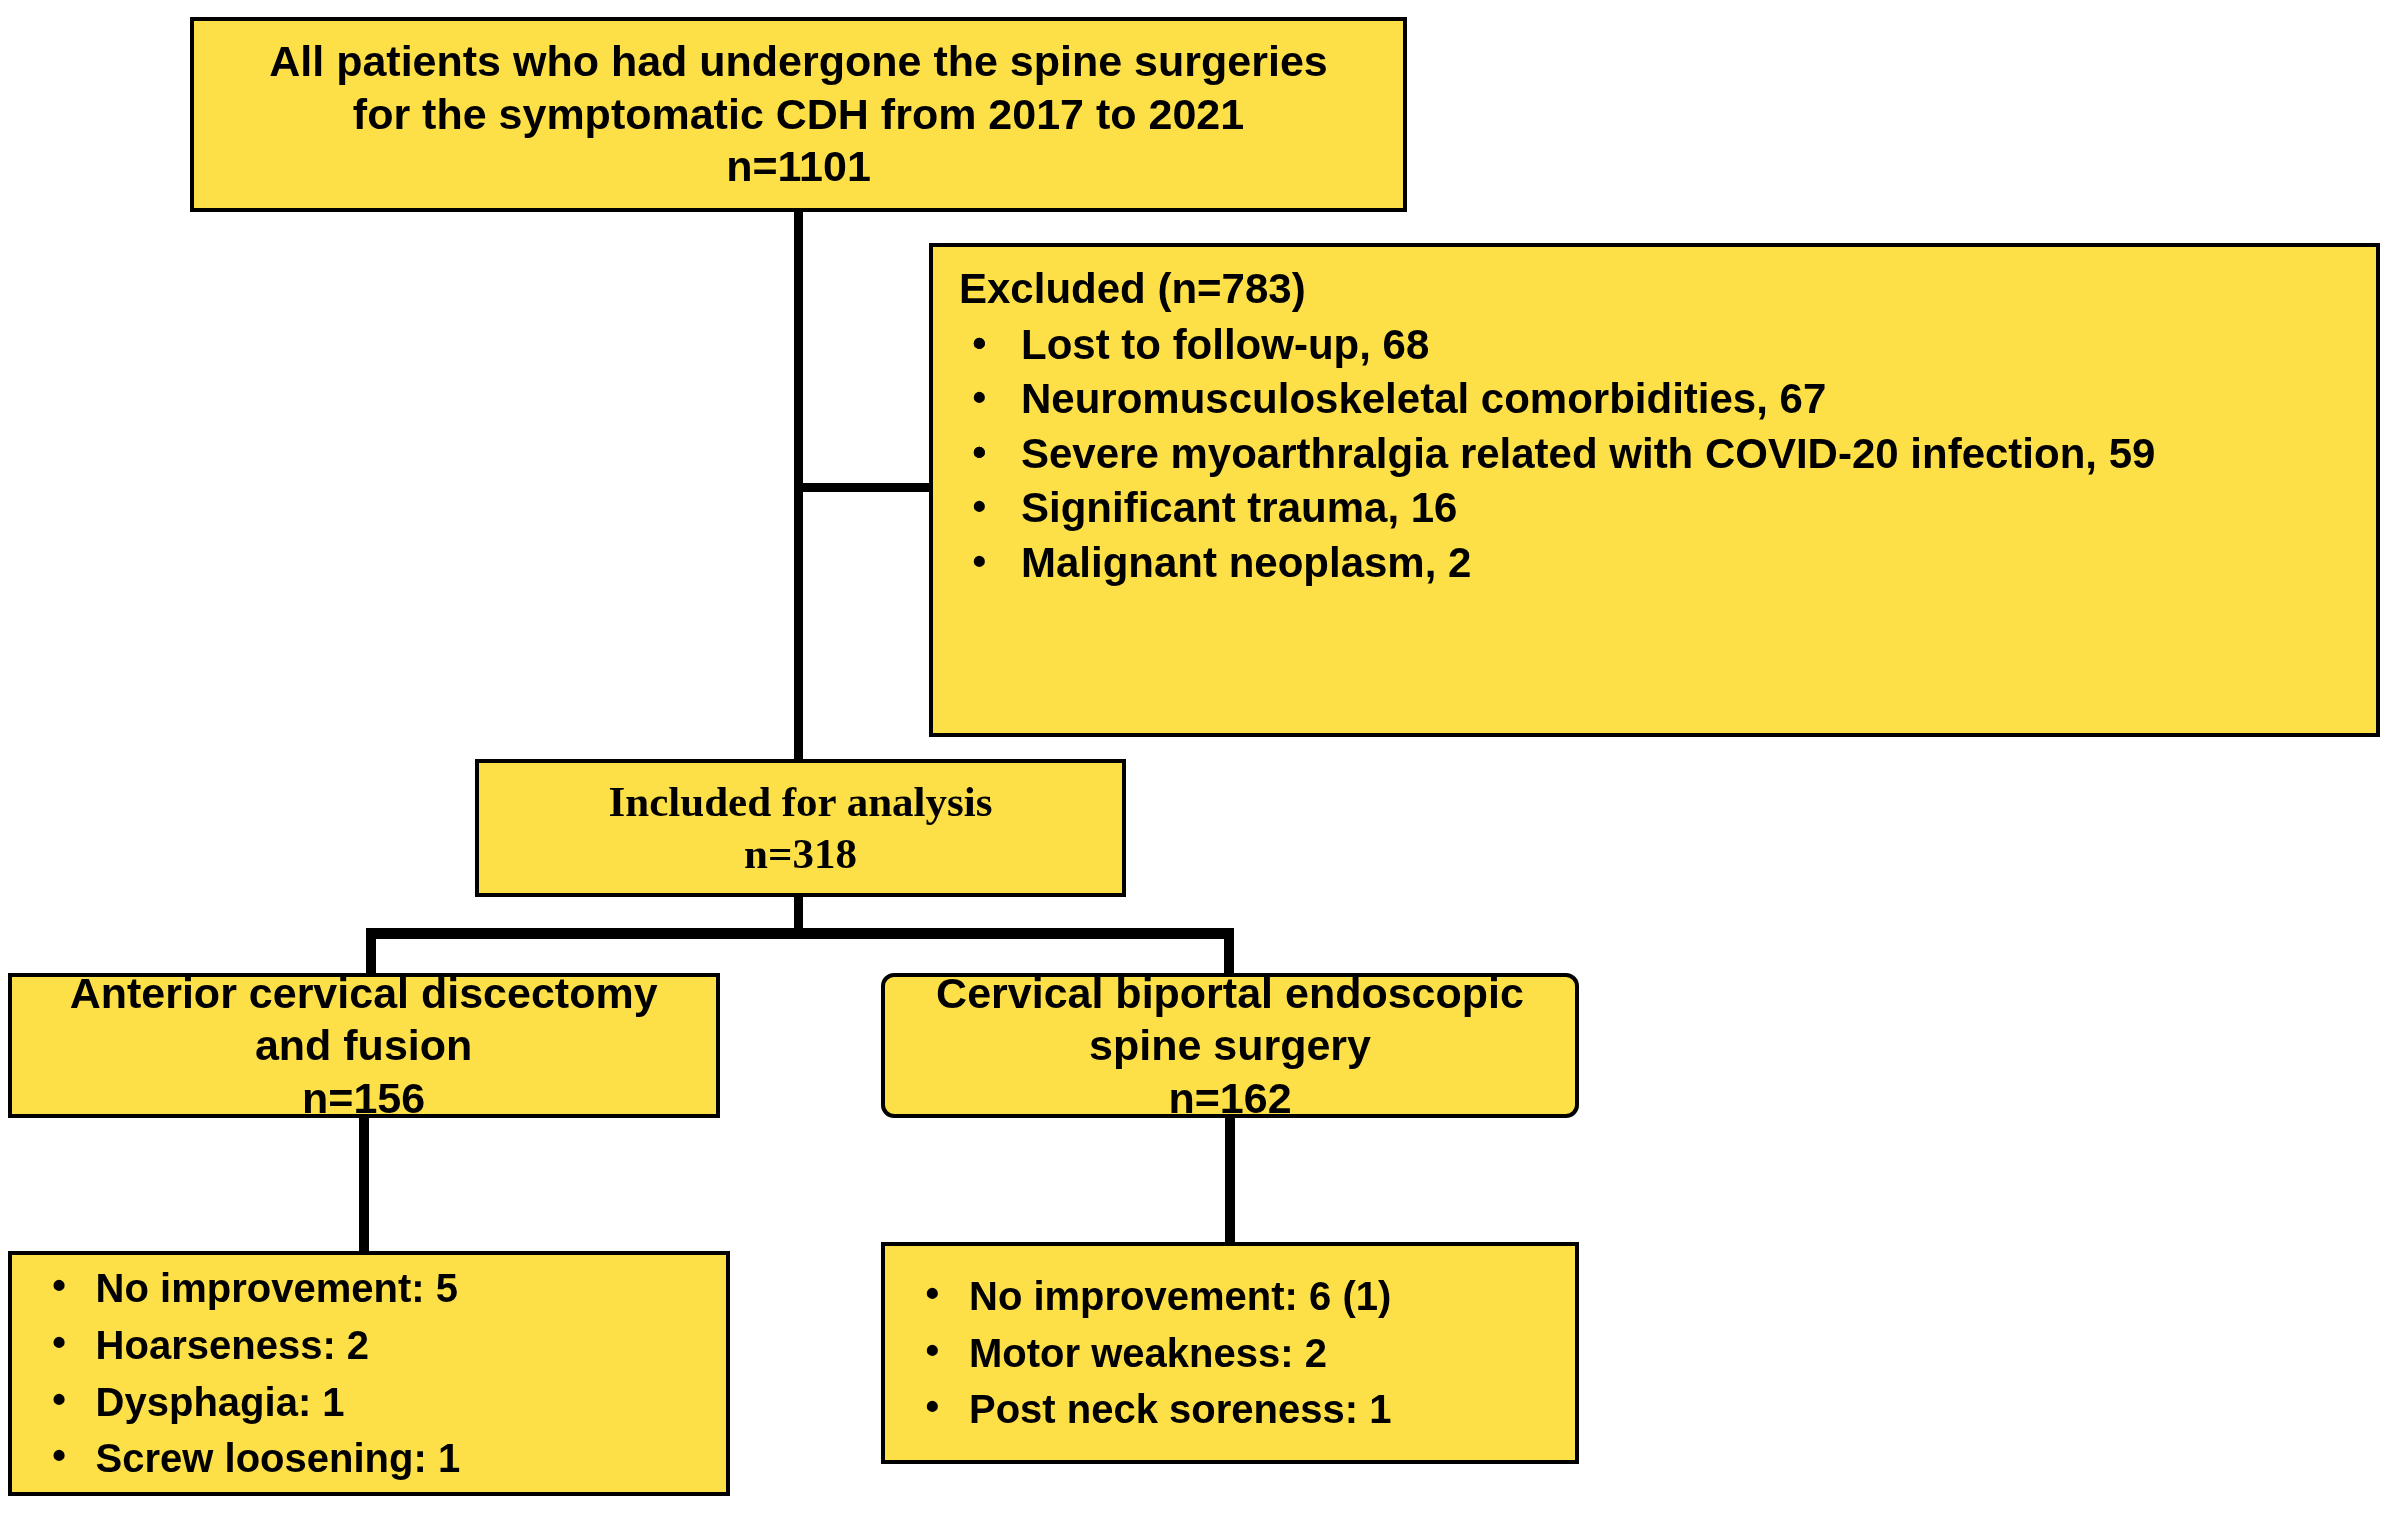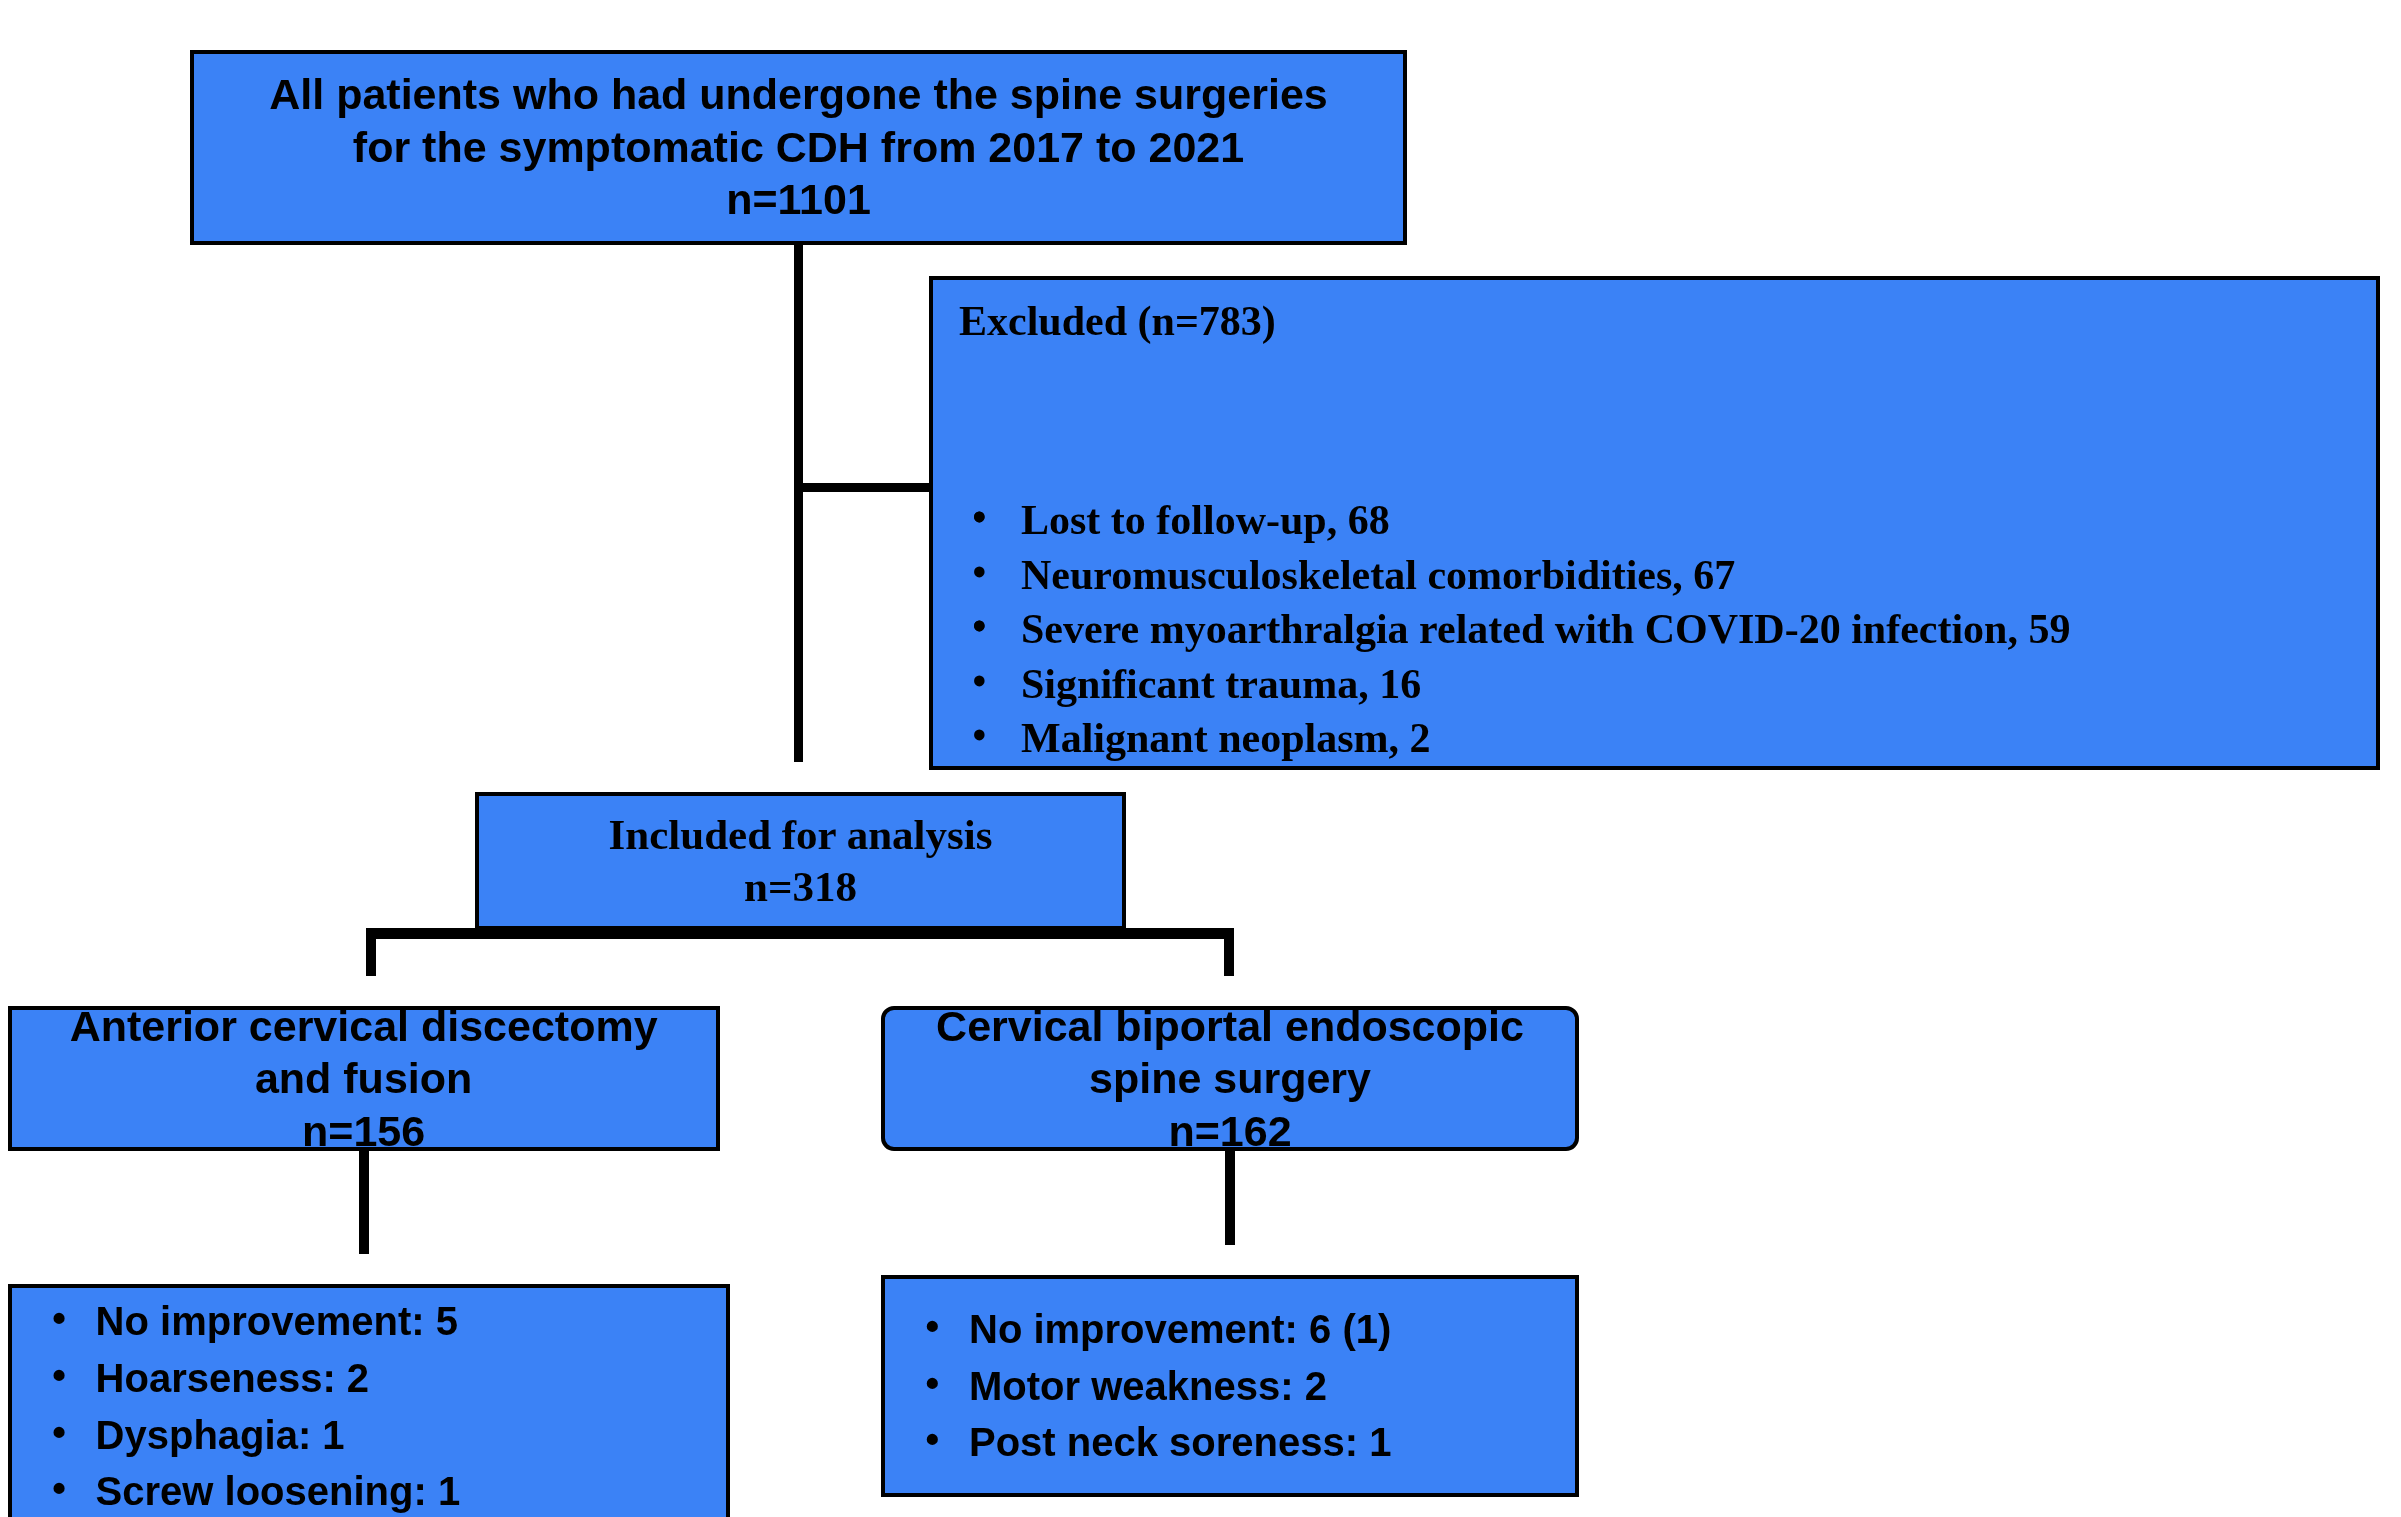--- a/index.html
+++ b/index.html
@@ -14,23 +14,22 @@
     height: 1517px;
     background: #ffffff;
     font-family: "Liberation Sans", sans-serif;
     color: #000000;
     overflow: hidden;
   }
   .box {
     position: absolute;
     box-sizing: border-box;
     border: 4.5px solid #000000;
-    background: #3b82f6;
+    background: #fde047;
     z-index: 3;
-    margin-top: 33px;
   }
   .box-inner {
     width: 100%;
     height: 100%;
     display: flex;
     flex-direction: column;
     justify-content: center;
     box-sizing: border-box;
   }
   .ctr {
@@ -52,23 +51,22 @@
   #box-enrolled .ctr { font-size: 43px; }
 
   
   #box-excluded {
     left: 929px;
     top: 243px;
     width: 1451px;
     height: 494px;
   }
   #box-excluded .box-inner {
-    justify-content: space-between;
+    justify-content: flex-start;
     padding: 16.6px 0 0 26px;
-    font-family: Liberation Serif, serif;
   }
   .ex-title {
     font-size: 42px;
     font-weight: bold;
     line-height: 1.18;
     margin-bottom: 4.5px;
     white-space: nowrap;
   }
   ul.bullets {
     list-style: none;

